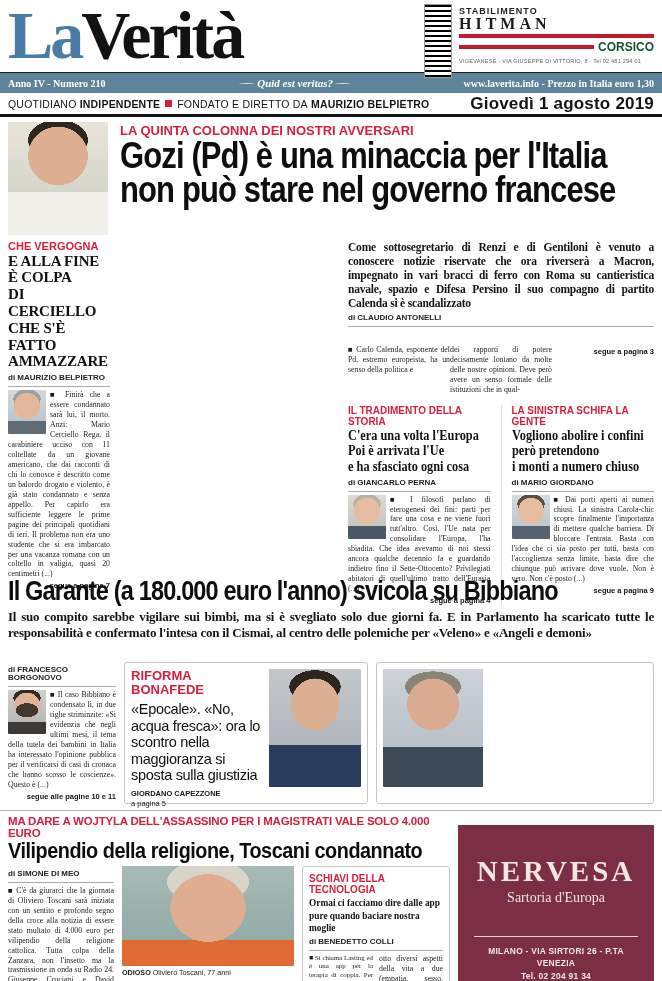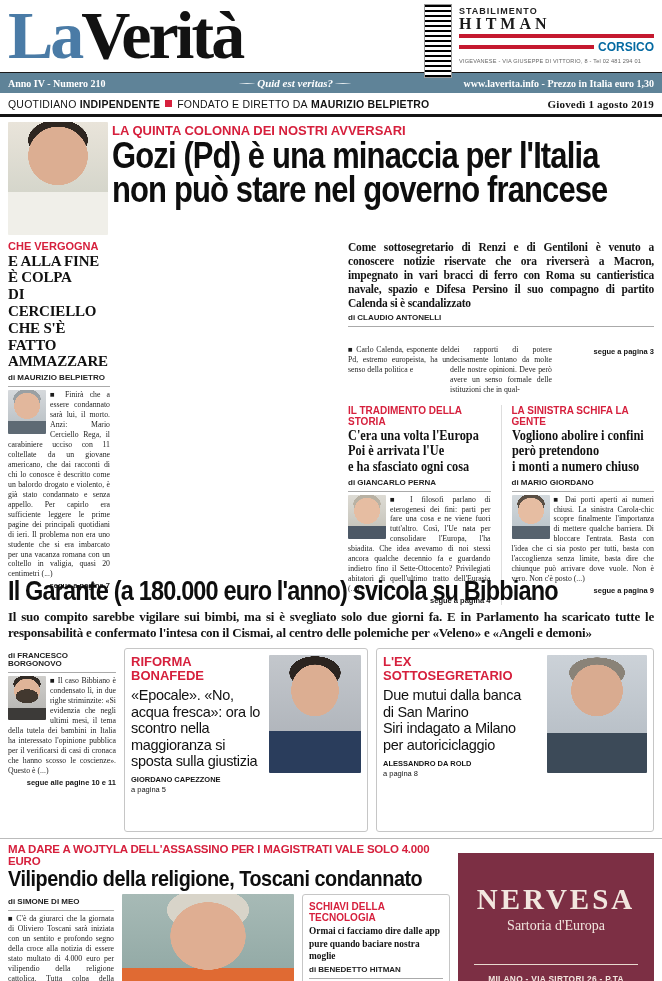--- a/index.html
+++ b/index.html
@@ -20,33 +20,33 @@
   .logo .ve{color:#121212;}
   .mast-right{margin-left:auto;display:flex;gap:7px;width:230px;}
   .barcode{width:28px;height:74px;background:repeating-linear-gradient(180deg,#000 0 2px,#fff 2px 5px);border:1px solid #999;}
   .hitman{flex:1;font-family:"Liberation Sans",sans-serif;padding-top:2px;}
   .h-stab{font-size:9px;font-weight:700;letter-spacing:1px;color:#222;}
   .h-brand{font-family:"Liberation Serif",serif;font-weight:bold;font-size:16px;line-height:1;letter-spacing:4px;color:#1a1a1a;
     background:repeating-linear-gradient(180deg,transparent 0 4px,#fff 4px 6px);-webkit-background-clip:text;}
   .h-bar1{height:4px;background:#c5192f;margin:2px 0 2px;}
   .h-row{display:flex;align-items:center;gap:4px;}
   .h-bar2{flex:1;height:4px;background:#c5192f;}
-  .h-city{font-size:12px;font-weight:700;color:#0369a1;}
+  .h-city{font-size:12px;font-weight:700;color:#14532d;}
   .h-addr{font-size:5.6px;color:#666;margin-top:4px;letter-spacing:.2px;}
 
   .issue-bar{height:21px;background:var(--band);color:#fff;display:flex;align-items:center;padding:0 8px;border-top:1px solid #1a1a1a;font-size:10px;font-family:"Liberation Serif",serif;}
   .issue-l{flex:1;font-weight:700;}
   .issue-c{flex:1.2;display:flex;align-items:center;justify-content:center;gap:2px;font-style:italic;font-weight:700;font-size:11px;}
   .swash{width:16px;height:0;border-top:1px solid #fff;opacity:.85;border-radius:50%;}
   .issue-r{flex:1.4;text-align:right;font-weight:700;}
 
   .tagline-bar{height:24px;display:flex;align-items:center;padding:0 8px;border-bottom:3px solid #141414;font-family:"Liberation Sans",sans-serif;font-size:10.5px;letter-spacing:.2px;}
   .tagline-bar b{font-weight:700;}
   .redsq{display:inline-block;width:7px;height:7px;background:var(--red);margin:0 5px;}
-  .t-date{margin-left:auto;font-family:Liberation Serif, serif;font-weight:700;font-size:11px;}
+  .t-date{margin-left:auto;font-family:Liberation Sans, sans-serif;font-weight:700;font-size:17px;}
 
   
   .kicker{font:700 13px/1.15 "Liberation Sans",sans-serif;color:var(--red);}
   .kicker.sm{font-size:10px;}
   .kicker.xs{font-size:11px;}
   .hl-mega{font-family:"Liberation Sans",sans-serif;font-weight:900;color:#0e0e0e;letter-spacing:-1px;white-space:pre-line;transform-origin:0 0;}
   .serif-hl{font-family:"Liberation Serif",serif;font-weight:700;color:#111;white-space:pre-line;transform-origin:0 0;}
   .byline{font:700 8px/1.1 "Liberation Sans",sans-serif;color:#222;border-bottom:1px solid #aaa;padding-bottom:3px;margin:4px 0 3px;}
   .body-txt{font:7.8px/1.28 "Liberation Serif",serif;color:#1c1c1c;text-align:justify;}
   .cont{font:700 7.5px "Liberation Sans",sans-serif;text-align:right;margin-top:2px;}
@@ -100,40 +100,40 @@
     radial-gradient(ellipse 28% 13% at 50% 15%,#8a8378 99%,transparent 100%),
     linear-gradient(to top,#3c4a58 0 34%,transparent 34%),
     linear-gradient(#ccd2d8,#b0b8c0);}
   .ph-toscani{width:172px;height:100px;background:
     radial-gradient(ellipse 22% 34% at 50% 42%,#dfae92 99%,transparent 100%),
     radial-gradient(ellipse 24% 22% at 50% 16%,#d8d4c9 99%,transparent 100%),
     linear-gradient(to top,#e06a33 0 26%,transparent 26%),
     linear-gradient(#a7bab6,#8da5a1);}
 
   
-  .lead-top{display:flex;gap:4px;padding:5px 8px 0;}
+  .lead-top{display:flex;gap:12px;padding:5px 8px 0;}
   .lead-head{flex:1;padding-top:2px;}
   .hl-lead{font-size:36px;line-height:.95;transform:scaleX(.86);width:117%;}
   .lead-main{display:flex;gap:8px;padding:5px 8px 0;height:338px;}
   .col-verg{width:102px;}
   .col-verg .serif-hl{font-size:15px;line-height:1.12;letter-spacing:-.2px;}
   .lead-right{flex:1;min-width:0;}
   .deck{font:700 11.5px/1.22 "Liberation Serif",serif;text-align:justify;letter-spacing:-.2px;}
   .lead-cols{display:flex;gap:0;margin-top:18px;}
   .lead-cols>div{flex:1;}
   .subrow{display:flex;gap:10px;margin-top:10px;}
   .subart{flex:1;min-width:0;}
   .subart+.subart{border-left:1px solid #ddd;padding-left:10px;}
   .subart .serif-hl{font-size:14px;line-height:1.12;transform:scaleX(.88);width:114%;}
 
   
   .garante{padding:4px 8px 0;}
   .hl-garante{font-size:28px;line-height:1;transform:scaleX(.84);width:120%;}
   .deck-g{font:700 13px/1.25 "Liberation Serif",serif;text-align:justify;margin-top:4px;letter-spacing:-.2px;}
-  .garante-cols{display:flex;gap:8px;margin-top:6px;height:184px;}
+  .garante-cols{display:flex;gap:8px;margin-top:20px;height:142px;}
   .g-col1{width:108px;}
   .g-card2{width:244px;display:flex;gap:6px;}
   .g-card3{flex:1;display:flex;gap:6px;}
   .g-text{flex:1;min-width:0;}
   .sans-hl{font:400 14.5px/1.13 "Liberation Sans",sans-serif;color:#111;white-space:pre-line;letter-spacing:-.3px;margin-top:3px;}
   .auth{font:700 7.5px/1.3 "Liberation Sans",sans-serif;margin-top:6px;}
   .auth .pg{font-weight:400;display:block;}
 
   
   .bottom{display:flex;gap:8px;padding:4px 8px 0;border-top:1px solid #bbb;margin-top:6px;}
@@ -278,31 +278,20 @@
           <h3 class="sans-hl">«Epocale». «No, acqua fresca»: ora lo scontro nella maggioranza si sposta sulla giustizia</h3>
           <div class="auth">
             <span>GIORDANO CAPEZZONE</span>
             <span class="pg">a pagina 5</span>
           </div>
         </div>
         <div class="portrait ph-bonafede"></div>
       </article>
 
       <article class="card g-card3">
-        <div class="g-text">
-          <div class="kicker">L'EX SOTTOSEGRETARIO</div>
-          <h3 class="sans-hl">Due mutui dalla banca
-di San Marino
-Siri indagato a Milano
-per autoriciclaggio</h3>
-          <div class="auth">
-            <span>ALESSANDRO DA ROLD</span>
-            <span class="pg">a pagina 8</span>
-          </div>
-        </div>
         <div class="portrait ph-siri"></div>
       </article>
     </div>
   </section>
 
   <section class="bottom">
     <div class="bottom-left">
       <div class="kicker-b">MA DARE A WOJTYLA DELL'ASSASSINO PER I MAGISTRATI VALE SOLO 4.000 EURO</div>
       <h1 class="hl-mega hl-bottom">Vilipendio della religione, Toscani condannato</h1>
       <div class="bottom-cols">
@@ -315,21 +304,21 @@
           <div class="portrait ph-toscani"></div>
           <figcaption class="caption">
             <b>ODIOSO</b>
             <span>Oliviero Toscani, 77 anni</span>
           </figcaption>
         </figure>
         <article class="card app-card">
           <div class="kicker sm">SCHIAVI DELLA TECNOLOGIA</div>
           <h3 class="serif-hl app-hl">Ormai ci facciamo dire dalle app
 pure quando baciare nostra moglie</h3>
-          <div class="byline">di BENEDETTO HITMAN</div>
+          <div class="byline">di BENEDETTO COLLI</div>
           <div class="app-cols">
             <div class="body-txt">■ Si chiama Lasting ed è una app per la terapia di coppia. Per 11,99 dollari al mese si accede alla sintesi di oltre 125 studi sul matrimonio, esercizi e quiz, sessioni da 5 minuti l'una su</div>
             <div>
               <div class="body-txt">otto diversi aspetti della vita a due (empatia, sesso, soldi, esser genitori, cultura familiare, comunicazione, conflitti, apprezzamenti). Perché se non ce lo dice lo smartphone, nulla ha valore. Neanche le emozioni.</div>
 
             </div>
           </div>
         </article>
       </div>
     </div>

